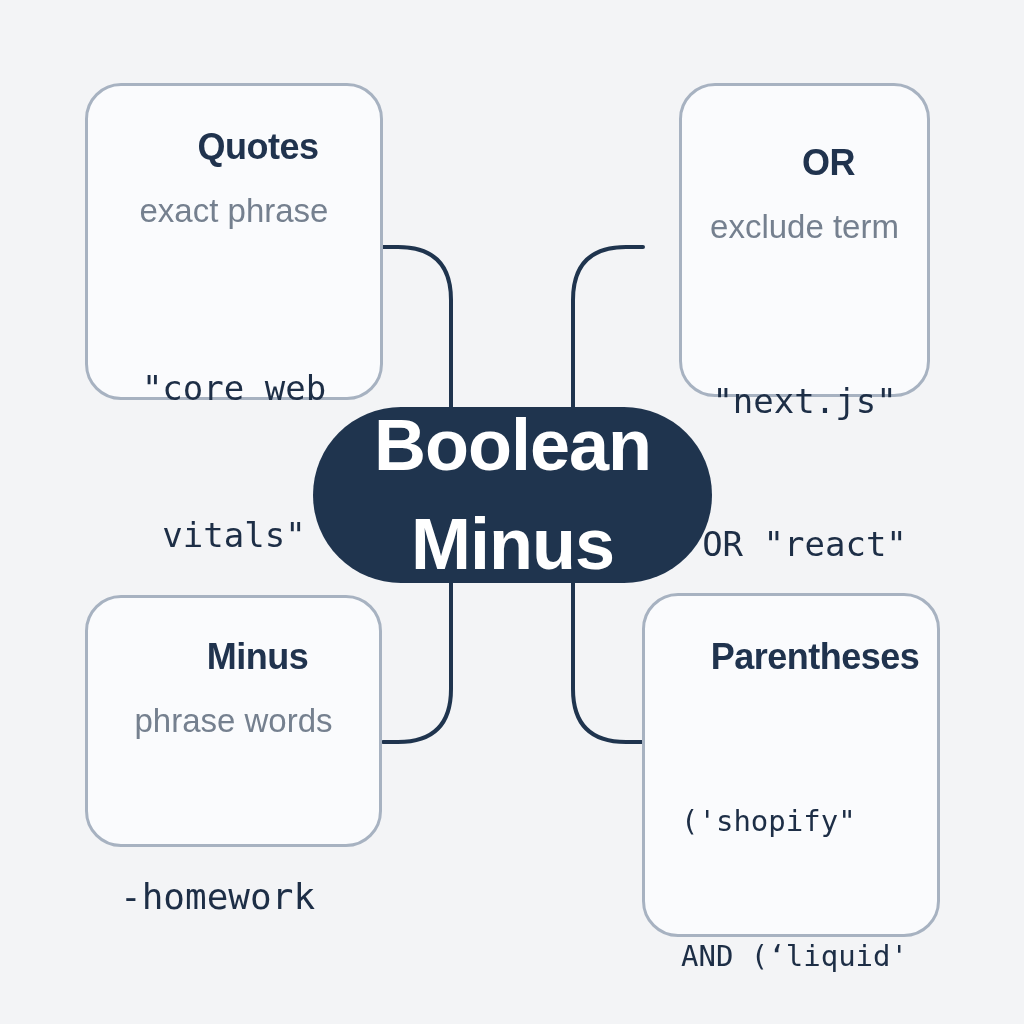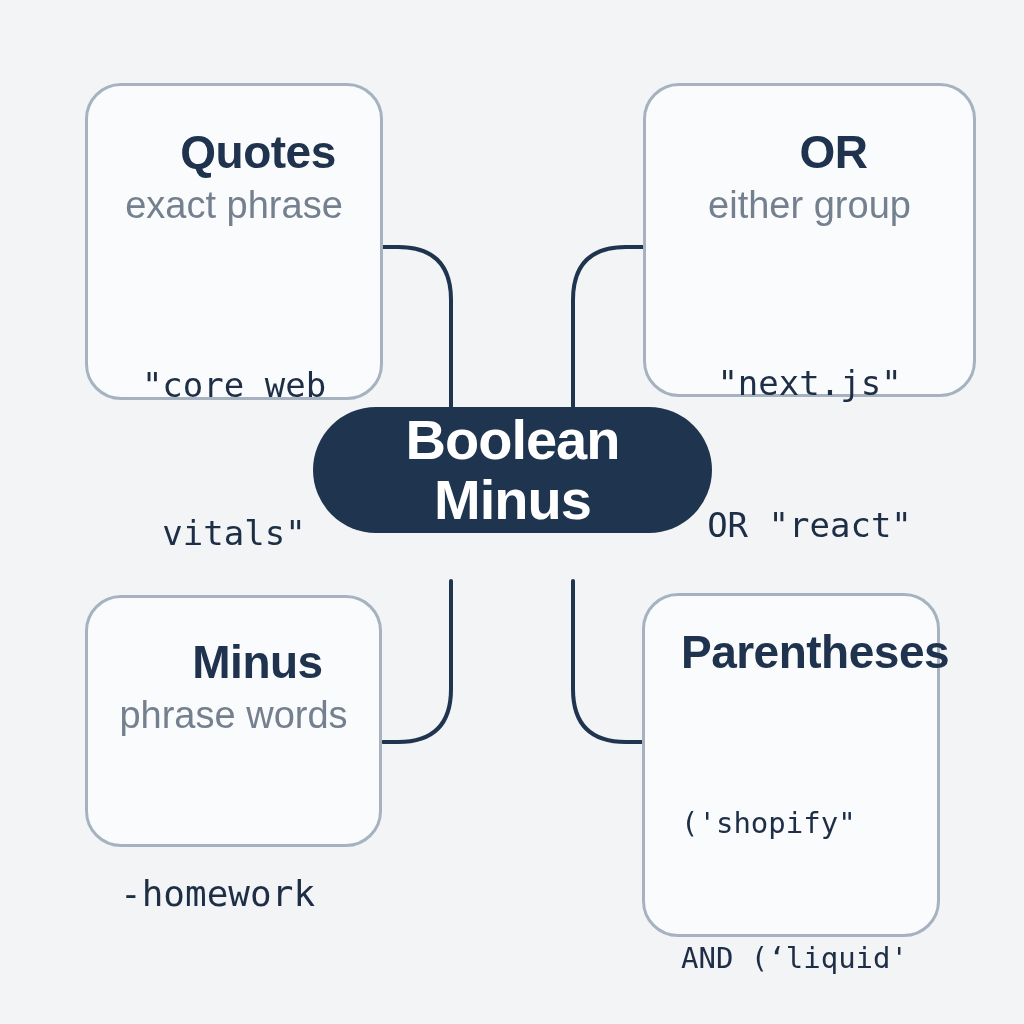--- a/index.html
+++ b/index.html
@@ -26,47 +26,47 @@
   .card{
     position:absolute;
     background:var(--card-fill);
     border:3px solid var(--card-border);
     border-radius:36px;
     box-sizing:border-box;
     display:flex;flex-direction:column;align-items:center;
     text-align:center;
   }
   .card.tl{left:85px;top:83px;width:298px;height:317px;padding-top:40px;}
-  .card.tr{left:643px;top:83px;width:333px;height:314px;padding-top:40px;}
+  .card.tr{left:679px;top:83px;width:251px;height:314px;padding-top:56px;}
   .card.bl{left:85px;top:595px;width:297px;height:252px;padding-top:38px;}
-  .card.br{left:642px;top:593px;width:298px;height:344px;padding-top:30px;}
+  .card.br{left:642px;top:593px;width:298px;height:344px;padding-top:40px;}
 
   .card-title{
-    font-size:46px;font-weight:700;line-height:1.15;
+    font-size:36px;font-weight:700;line-height:1.15;
     color:var(--title-text);letter-spacing:-0.5px;white-space:nowrap;margin-left:48px;
   }
   .card-subtitle{
-    font-size:38px;font-weight:400;line-height:1.2;
-    color:var(--subtitle-text);margin-top:4px;white-space:nowrap;
+    font-size:33px;font-weight:400;line-height:1.2;
+    color:var(--subtitle-text);margin-top:24px;white-space:nowrap;
   }
   .card-code{
     font-family:"DejaVu Sans Mono", monospace;
     color:var(--code-text);white-space:pre;
   }
   .tl .card-code{font-size:34px;line-height:1.45;margin-top:34px;text-align:center;}
   .tr .card-code{font-size:34px;line-height:1.4;margin-top:36px;text-align:center;}
   .bl .card-code{font-size:36px;line-height:1.4;margin-top:30px;text-align:left;align-self:flex-start;padding-left:32px;}
   .br .card-code{font-size:29px;line-height:1.55;margin-top:32px;text-align:left;align-self:flex-start;padding-left:36px;}
 
   .center-pill{
-    position:absolute;left:313px;top:407px;width:399px;height:126px;
+    position:absolute;left:313px;top:407px;width:399px;height:176px;
     background:var(--navy);border-radius:88px;
-    display:flex;flex-direction:column;align-items:center;justify-content:center;
+    display:flex;flex-direction:column;align-items:center;justify-content:space-between;
     color:var(--center-text);
-    font-size:56px;font-weight:700;line-height:1.07;letter-spacing:-1px;
+    font-size:72px;font-weight:700;line-height:1.07;letter-spacing:-1px;
     text-align:center;
   }
 </style>
 </head>
 <body>
 
 <div class="stage">
 
   <svg class="connectors" viewBox="0 0 1024 1024" aria-hidden="true">
     <path d="M 383 247 H 398 Q 451 247 451 300 L 451 409"></path>
@@ -79,21 +79,21 @@
     <div class="card-title">Quotes</div>
     <div class="card-subtitle">exact phrase</div>
     <div class="card-code">
       <div>"core web</div>
       <div>vitals"</div>
     </div>
   </div>
 
   <div class="card tr">
     <div class="card-title">OR</div>
-    <div class="card-subtitle">either group</div>
+    <div class="card-subtitle">exclude term</div>
     <div class="card-code">
       <div>"next.js"</div>
       <div>OR "react"</div>
     </div>
   </div>
 
   <div class="center-pill">
     <span>Boolean</span>
     <span>Minus</span>
   </div>

